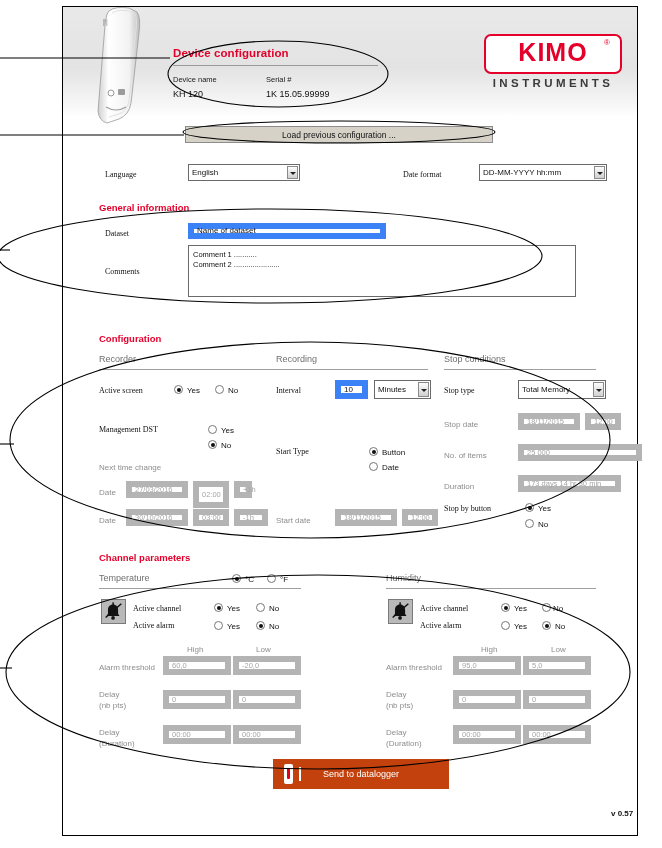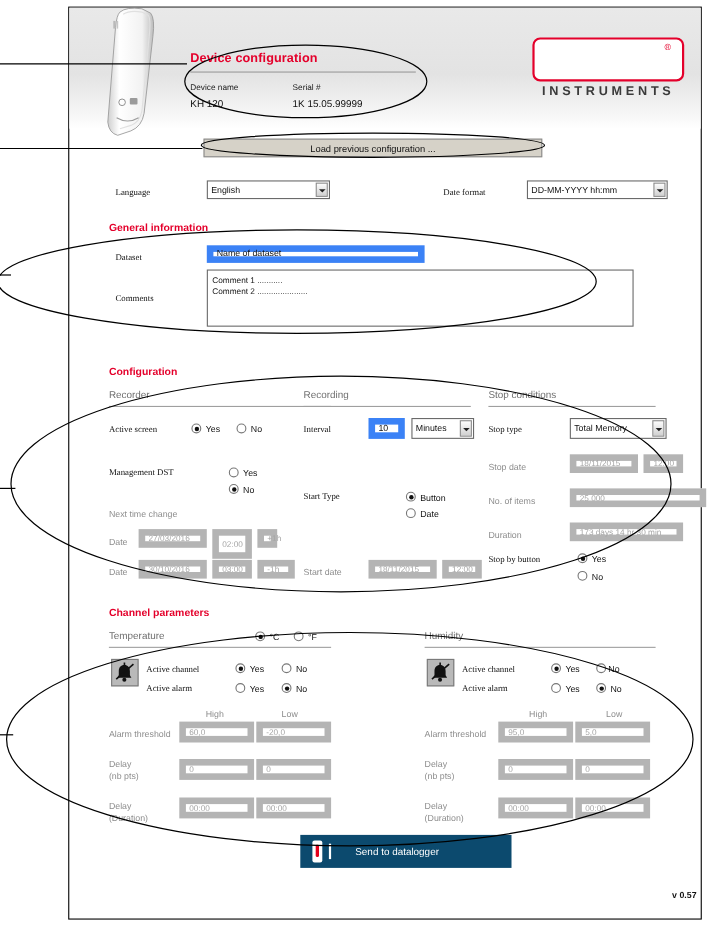--- a/index.html
+++ b/index.html
@@ -67,22 +67,22 @@
          border:1px solid #777;background:#fff;box-sizing:border-box;}
   .radio.on:after{content:"";position:absolute;left:1.5px;top:1.5px;width:4px;height:4px;
          border-radius:50%;background:#111;}
   .rlbl{position:absolute;font-size:8px;color:#111;}
 
   
   .chicon{position:absolute;width:25px;height:25px;background:#b9b9b9;border:1px solid #7a7a7a;
           box-sizing:border-box;}
 
   
-  #sendbtn{position:absolute;left:210px;top:752px;width:176px;height:30px;background:#0c4a6e;
-           cursor:pointer;padding-left:16px;}
+  #sendbtn{position:absolute;left:210px;top:752px;width:176px;height:30px;background:#c2410c;
+           cursor:pointer;}
   #sendbtn .ico{position:absolute;left:11px;top:5px;width:9px;height:20px;background:#fff;
            border-radius:2px;}
   #sendbtn .ico:after{content:"";position:absolute;left:3px;top:4px;width:3px;height:11px;
            background:#e3001b;border-radius:1px;}
   #sendbtn .bar{position:absolute;left:26px;top:8px;width:1.5px;height:14px;background:#fff;}
   #sendbtn .txt{position:absolute;left:0;top:0;width:176px;height:30px;line-height:30px;
            text-align:center;color:#fff;font-size:9px;}
   #version{position:absolute;left:548px;top:802px;font-size:8px;font-weight:bold;color:#111;}
 
   
@@ -117,20 +117,21 @@
     <div id="hdr-rule"></div>
 
     <div class="hdr-lbl" style="left:110px;top:68px;">Device name</div>
     <div class="hdr-val" style="left:110px;top:82px;">KH 120</div>
 
     <div class="hdr-lbl" style="left:203px;top:68px;">Serial #</div>
     <div class="hdr-val" style="left:203px;top:82px;">1K 15.05.99999</div>
 
     <div id="logo">
       <div id="logo-box"></div>
+      <div id="logo-text">KIMO</div>
       <div id="logo-reg">®</div>
       <div id="logo-sub">INSTRUMENTS</div>
     </div>
   </div>
 
   <div id="loadbtn">Load previous configuration ...</div>
 
   <div class="lbl" style="left:42px;top:163px;">Language</div>
   <div class="sel" style="left:125px;top:157px;width:112px;height:17px;">
     <span class="txt">English</span>

